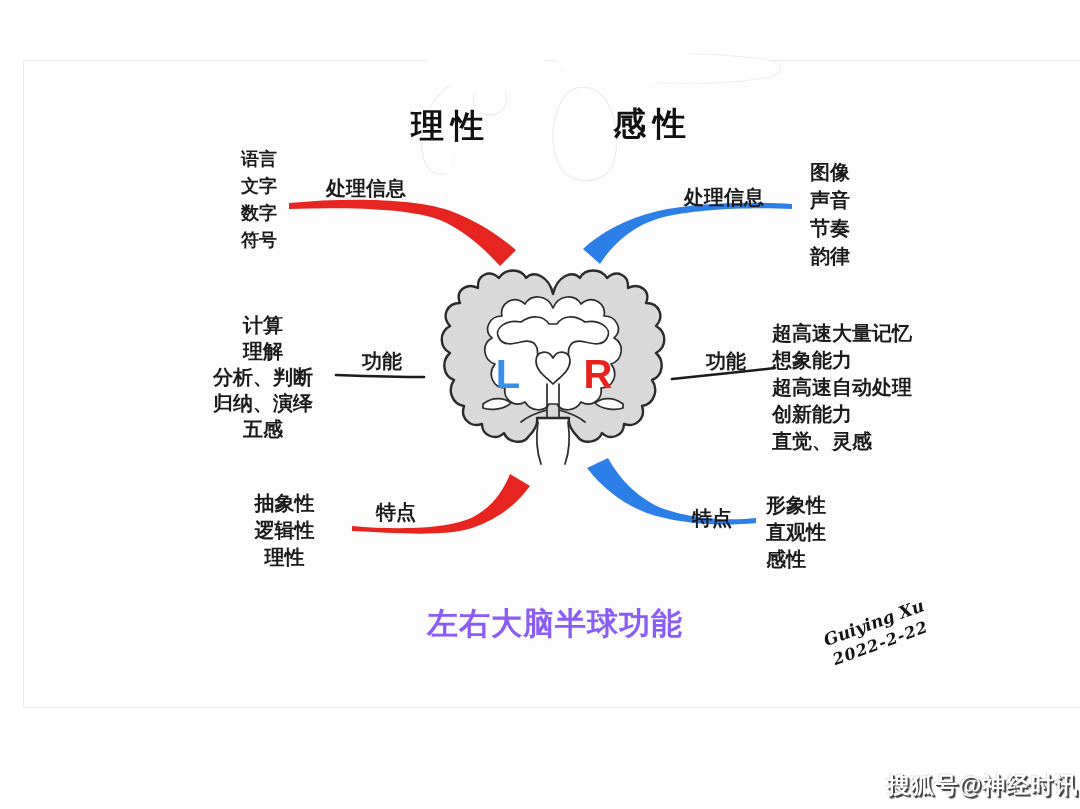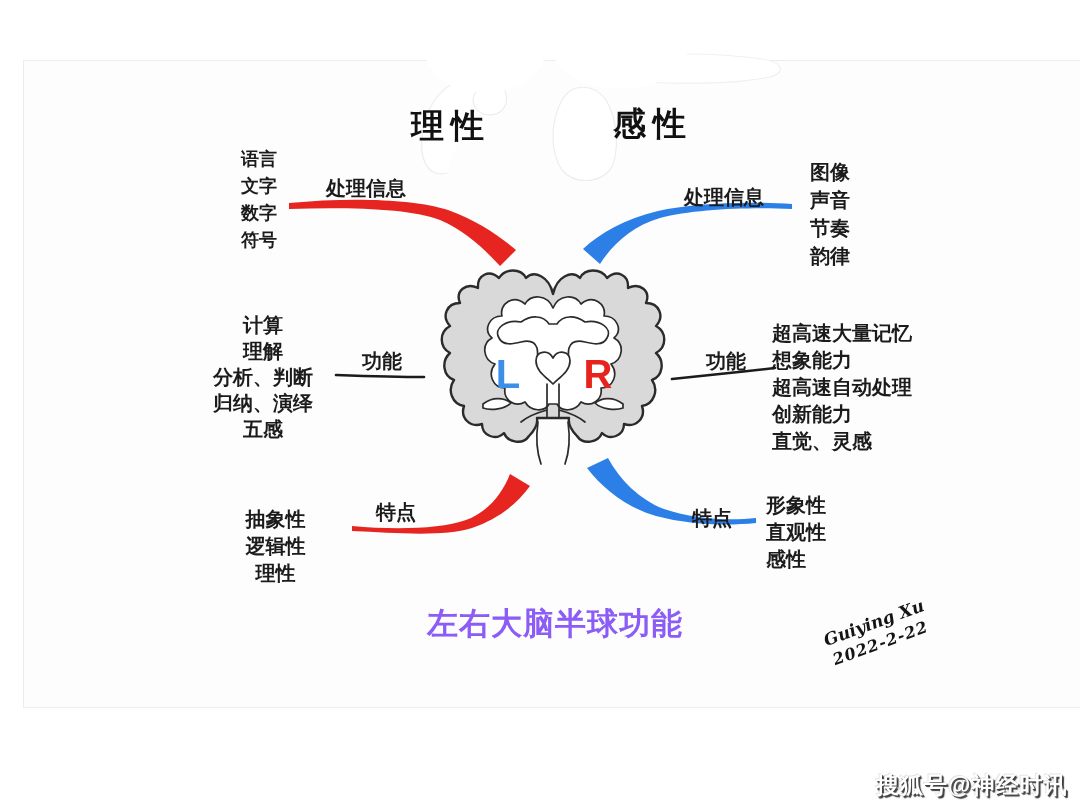--- a/index.html
+++ b/index.html
@@ -22,20 +22,21 @@
   .vlist.r{text-align:center;}
   .main-title{font-size:31px;font-weight:800;letter-spacing:1px;color:#8b5cf6;}
   .signature{
     font-family:"DejaVu Serif","Liberation Serif",serif;font-style:italic;font-weight:700;
     transform:rotate(-20deg);transform-origin:left center;font-size:17px;line-height:21px;color:#141414;
   }
   .signature .date{margin-left:2px;letter-spacing:1px;font-size:16px;}
   .watermark{
     font-size:23px;font-weight:700;color:#ffffff;letter-spacing:1px;
     text-shadow:2px 2px 1px #3f3f3f,1px 1px 0 #5a5a5a,-1px -1px 0 #e3e3e3;
+    margin-left:11px;
   }
 </style>
 </head>
 <body>
 
 <div class="page">
 
   <div class="panel"></div>
 
   <svg class="ghosts" viewBox="0 0 1080 809">
@@ -101,21 +102,21 @@
 
   <div class="txt branch-label" style="left:706px;top:348px;">功能</div>
   <div class="txt vlist" style="left:772px;top:320px;line-height:27px;">
     <div>超高速大量记忆</div>
     <div>想象能力</div>
     <div>超高速自动处理</div>
     <div>创新能力</div>
     <div>直觉、灵感</div>
   </div>
 
-  <div class="txt vlist r" style="left:212px;top:490px;width:127px;line-height:27px;margin-top:16px;">
+  <div class="txt vlist r" style="left:221px;top:490px;width:127px;line-height:27px;">
     <div>抽象性</div>
     <div>逻辑性</div>
     <div>理性</div>
   </div>
   <div class="txt branch-label" style="left:376px;top:499px;">特点</div>
 
   <div class="txt branch-label" style="left:692px;top:505px;">特点</div>
   <div class="txt vlist" style="left:766px;top:492px;line-height:27px;">
     <div>形象性</div>
     <div>直观性</div>

